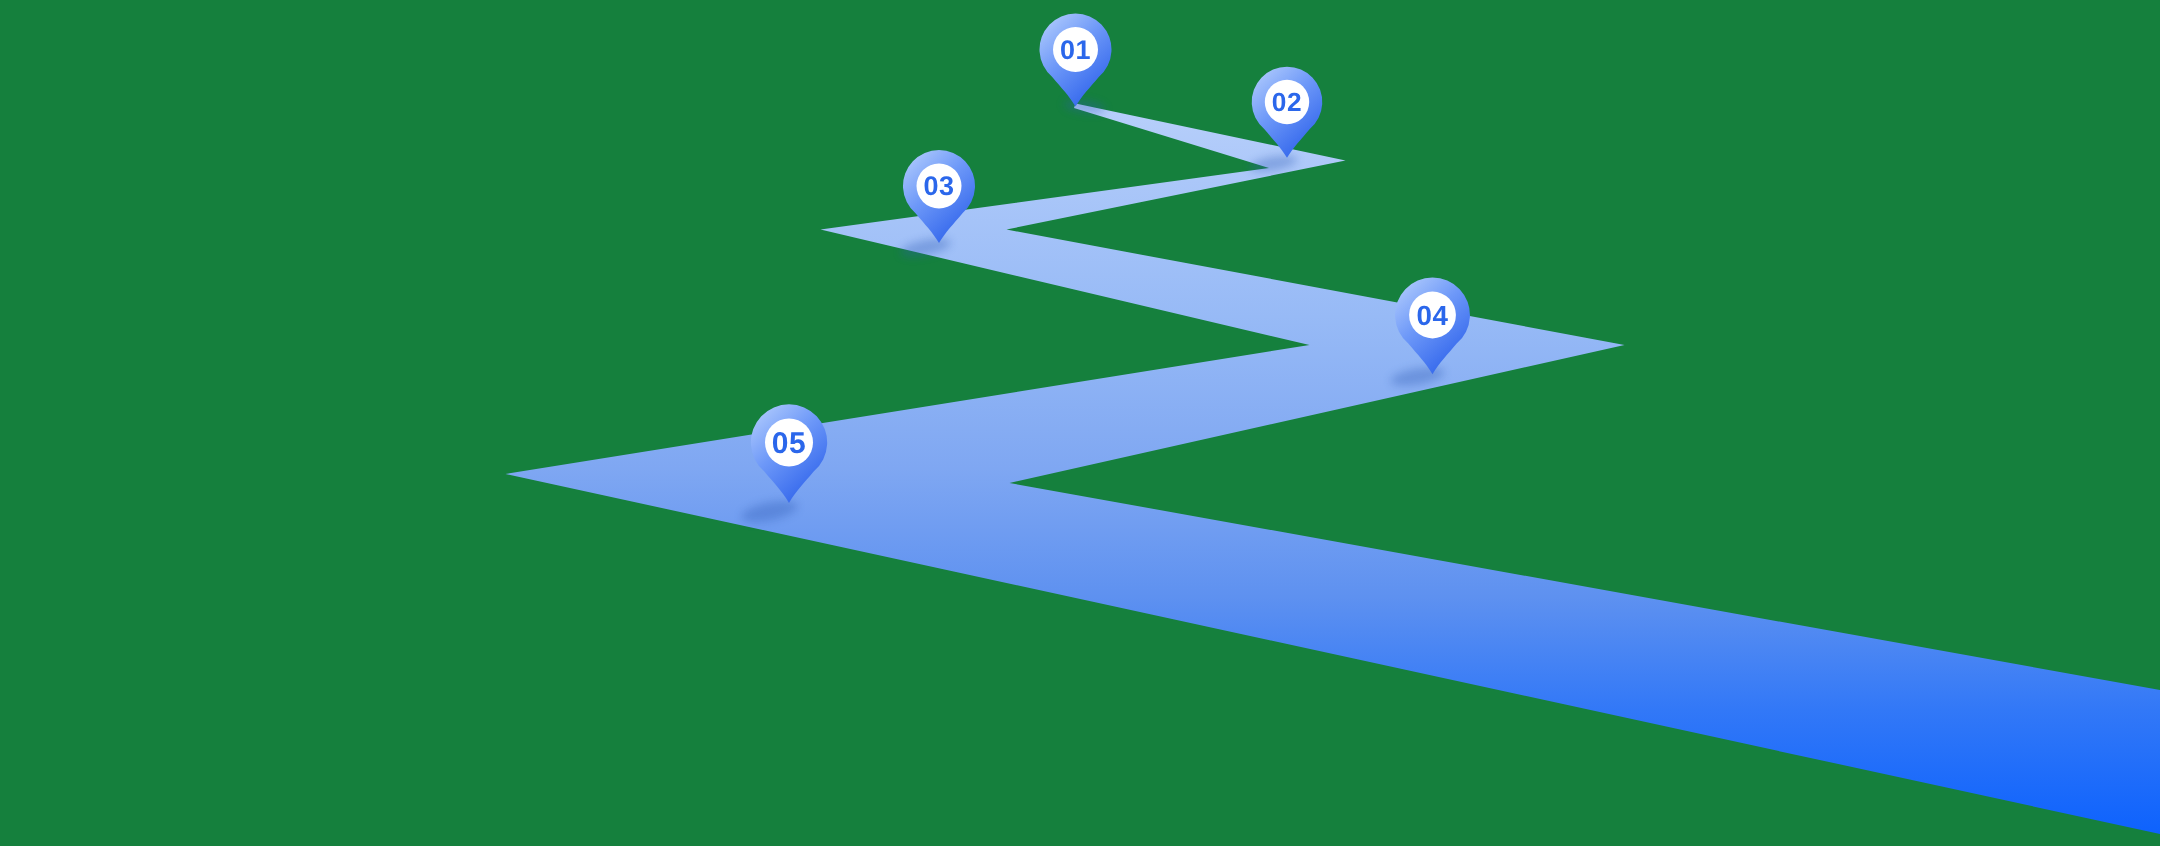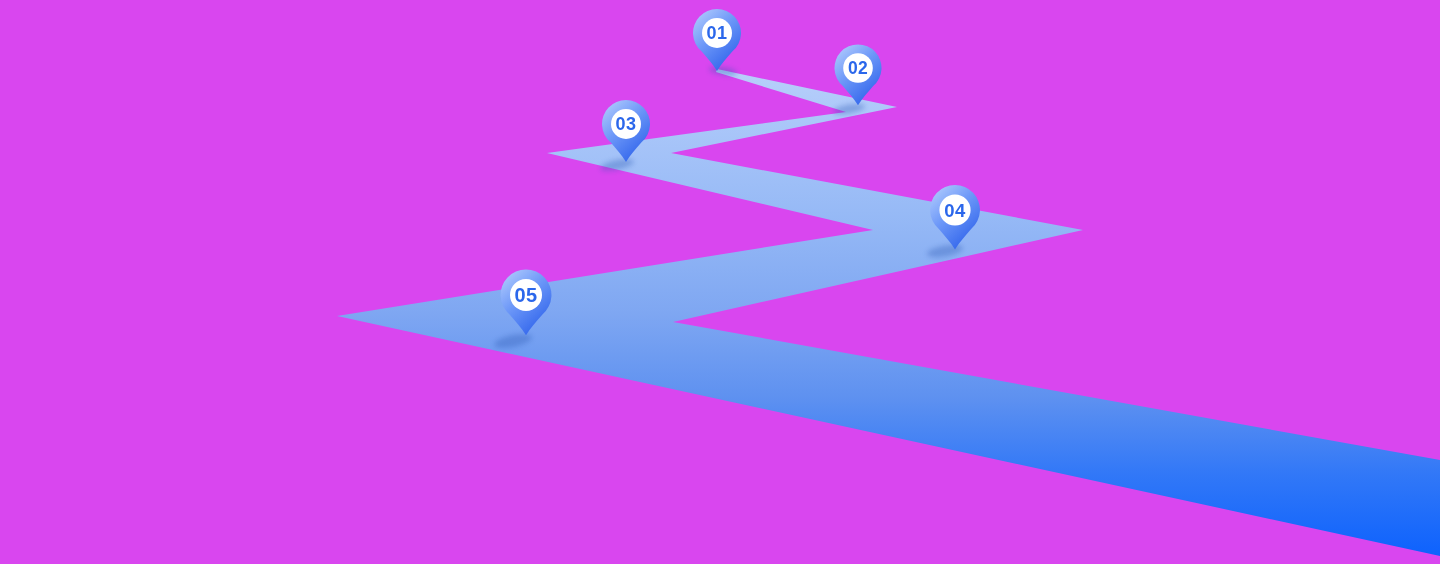--- a/index.html
+++ b/index.html
@@ -5,21 +5,21 @@
   html, body {
     margin: 0;
     padding: 0;
     background: #ffffff;
     font-family: "Liberation Sans", sans-serif;
   }
   .stage {
     position: relative;
     width: 1440px;
     height: 564px;
-    background: #d946ef;
+    background: #15803d;
     overflow: hidden;
   }
   svg { display: block; }
   .pin-num {
     font-family: "Liberation Sans", "DejaVu Sans", sans-serif;
     font-weight: bold;
     letter-spacing: 0.4px;
     text-anchor: middle;
   }
   .pin { cursor: pointer; }

